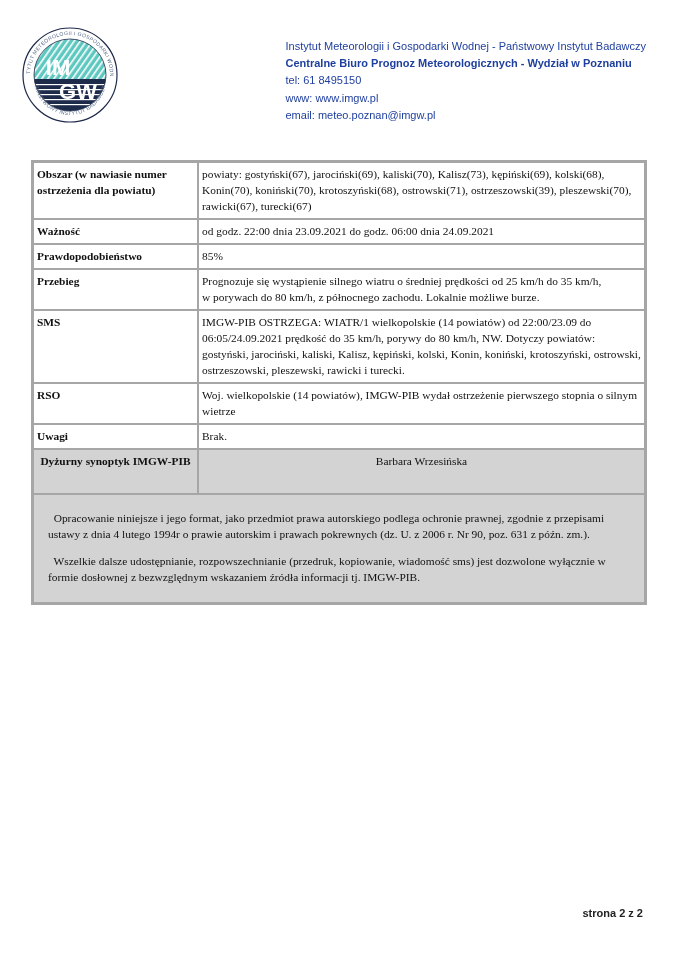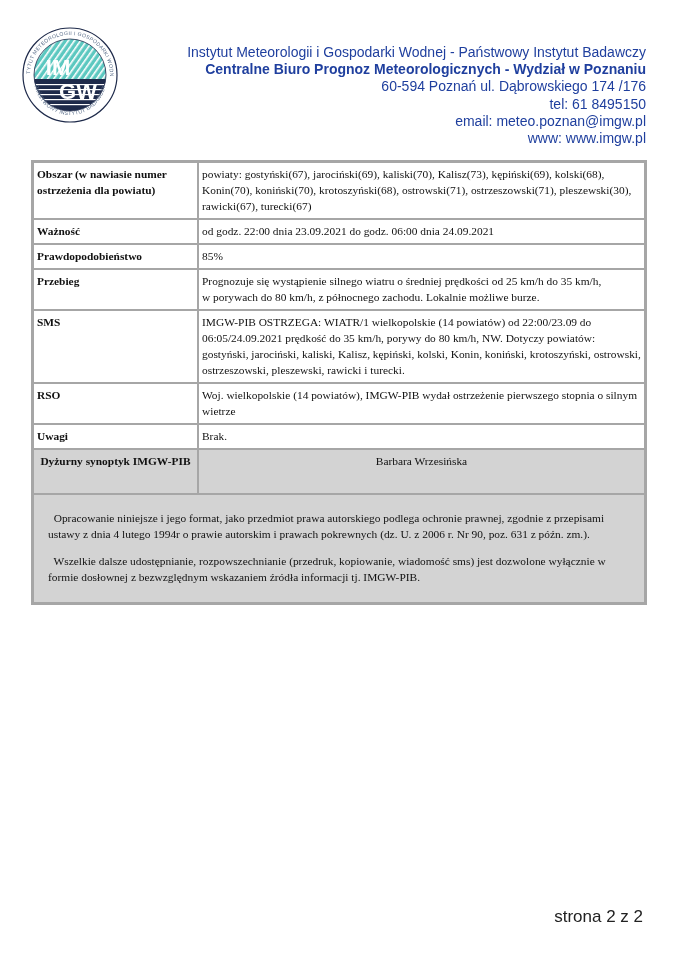--- a/index.html
+++ b/index.html
@@ -1,30 +1,30 @@
 <!DOCTYPE html>
 <html><head>
 <meta charset="utf-8">
 <style>
   html, body { margin:0; padding:0; background:#ffffff; }
   body { width:678px; height:960px; position:relative; overflow:hidden; }
   .logo { position:absolute; left:22px; top:27px; width:96px; height:96px; }
-  .header { position:absolute; right:32px; top:38px; text-align:right;
-    font-family:"Liberation Sans", sans-serif; font-size:14px; line-height:17.2px; color:#1f3f9e;margin-top:6px; }
+  .header { position:absolute; right:32px; top:38px; 
+    font-family:"Liberation Sans", sans-serif; font-size:11px; line-height:17.2px; color:#1f3f9e; }
   .header .bold { font-weight:bold; }
   table.warn { position:absolute; left:31px; top:160px; width:616px;
     border-collapse:separate; border-spacing:0; border:2px solid #a6a6a6;
     font-family:"Liberation Serif", serif; font-size:11.4px; line-height:16px; color:#111; }
   table.warn td { border:1px solid #a6a6a6; vertical-align:top; padding:3px 3px 4px 3px; }
   table.warn td.lbl { width:157px; font-weight:bold;margin-left:12px; }
   tr.gray td { background:#d3d3d3;text-align:center; }
   td.footer { background:#d3d3d3; padding:4px 3px 6px 3px !important; }
   .footer p { margin:11px; }
   .pagenum { position:absolute; right:35px; top:907px;
-    font-family:"Liberation Sans", sans-serif; font-size:17px; color:#222; }
+    font-family:"Liberation Sans", sans-serif; font-size:11px; color:#222;font-weight:bold; }
 </style>
 </head>
 <body>
 
 <svg class="logo" viewBox="0 0 96 96">
   <defs>
     <clipPath id="inner">
         <circle cx="48" cy="48" r="36"></circle>
       </clipPath>
     <pattern id="diag" width="5" height="5" patternUnits="userSpaceOnUse" patternTransform="rotate(35)">
@@ -51,31 +51,30 @@
   <text font-family="Liberation Sans, sans-serif" font-size="5.2" fill="#5a6e8a" letter-spacing="0.3">
     <textPath href="#arcBot" startOffset="50%" text-anchor="middle">PAŃSTWOWY INSTYTUT BADAWCZY</textPath>
   </text>
   <text x="36" y="48" text-anchor="middle" font-family="Liberation Sans, sans-serif" font-weight="bold" font-size="22" fill="#ffffff">IM</text>
   <text x="56" y="72" text-anchor="middle" font-family="Liberation Sans, sans-serif" font-weight="bold" font-size="22" fill="#ffffff">GW</text>
 </svg>
 
 <div class="header">
   <div>Instytut Meteorologii i Gospodarki Wodnej - Państwowy Instytut Badawczy</div>
   <div class="bold">Centralne Biuro Prognoz Meteorologicznych - Wydział w Poznaniu</div>
-  <div>60-594 Poznań ul. Dąbrowskiego 174 /176</div>
   <div>tel: 61 8495150</div>
+  <div>www: www.imgw.pl</div>
   <div>email: meteo.poznan@imgw.pl</div>
-  <div>www: www.imgw.pl</div>
 </div>
 
 <table class="warn">
   <tbody>
       <tr>
     <td class="lbl">Obszar (w nawiasie numer ostrzeżenia dla powiatu)</td>
-    <td>powiaty: gostyński(67), jarociński(69), kaliski(70), Kalisz(73), kępiński(69), kolski(68), Konin(70), koniński(70), krotoszyński(68), ostrowski(71), ostrzeszowski(71), pleszewski(30), rawicki(67), turecki(67)</td>
+    <td>powiaty: gostyński(67), jarociński(69), kaliski(70), Kalisz(73), kępiński(69), kolski(68), Konin(70), koniński(70), krotoszyński(68), ostrowski(71), ostrzeszowski(39), pleszewski(70), rawicki(67), turecki(67)</td>
   </tr>
   <tr>
     <td class="lbl">Ważność</td>
     <td>od godz. 22:00 dnia 23.09.2021 do godz. 06:00 dnia 24.09.2021</td>
   </tr>
   <tr>
     <td class="lbl">Prawdopodobieństwo</td>
     <td>85%</td>
   </tr>
   <tr>

